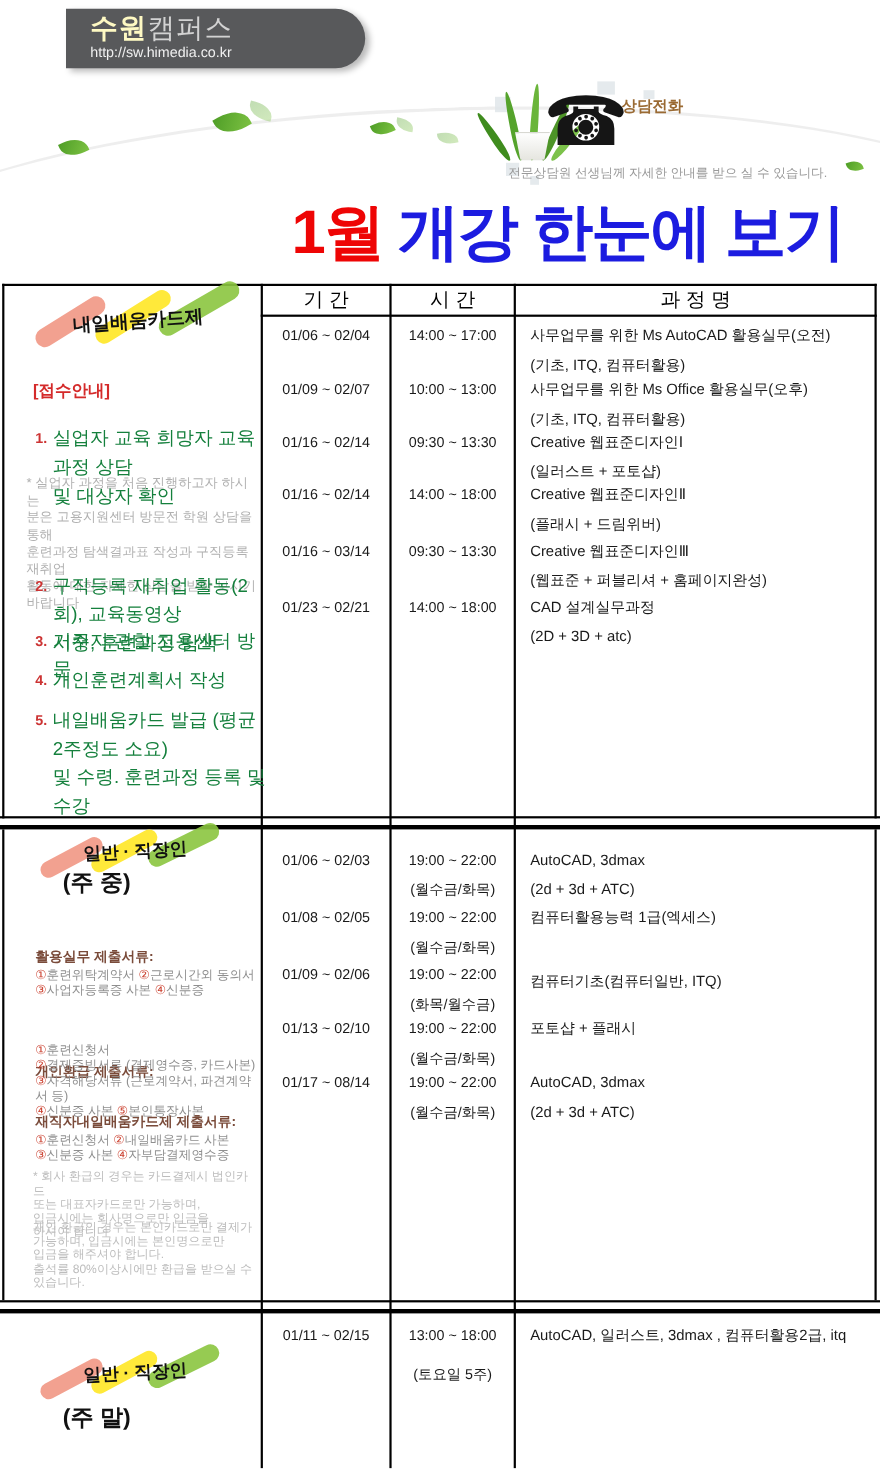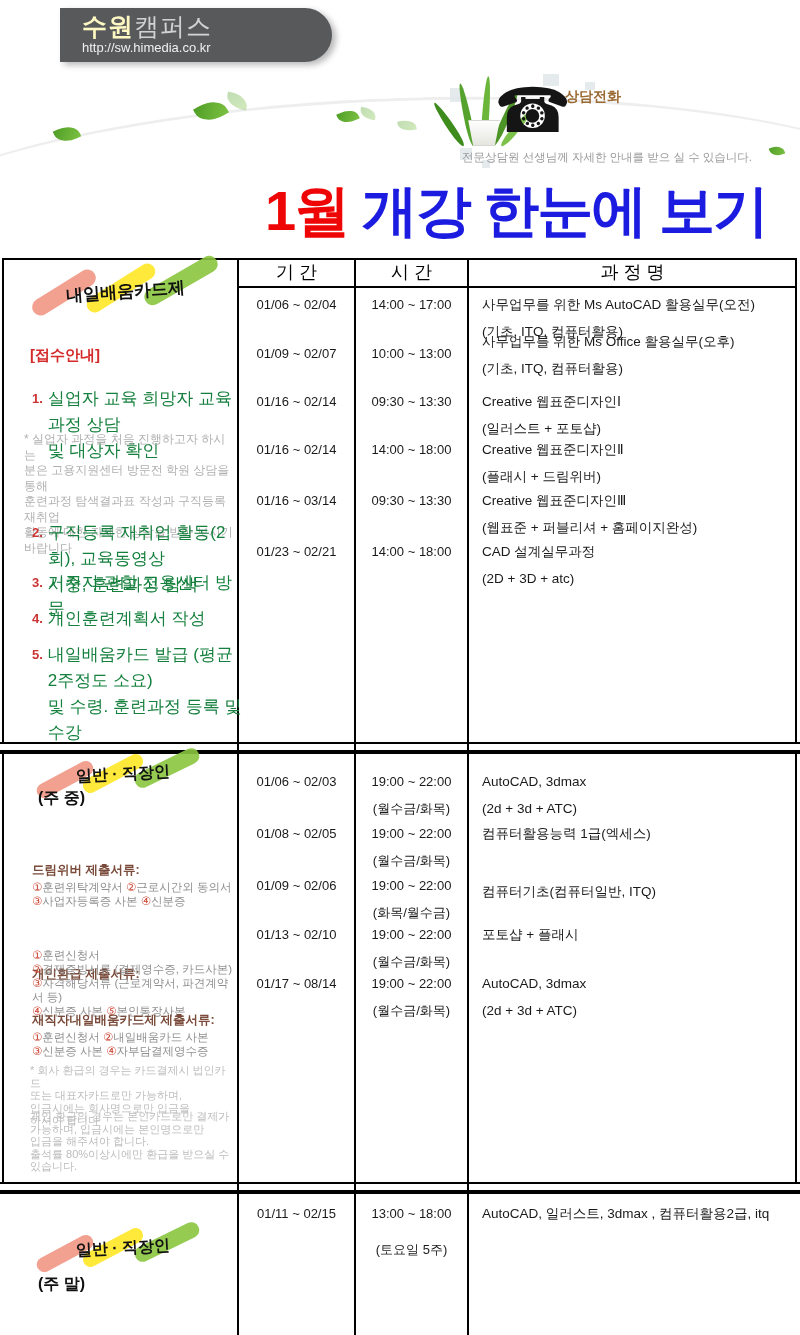--- a/index.html
+++ b/index.html
@@ -46,21 +46,21 @@
   .th{font-size:18px;color:#000;text-align:center;line-height:27px;}
 
   
   .c-period,.c-time{font-size:13px;color:#1a1a1a;text-align:center;line-height:27px;white-space:pre-line;}
   .c-course{font-size:13.5px;color:#1a1a1a;text-align:left;line-height:27px;white-space:pre-line;}
   .lh36{line-height:36px;}
 
   
   .brush{position:absolute;border-radius:9px;}
   .g-text{position:absolute;width:100%;text-align:center;font-weight:bold;color:#111;}
-  .g-sub{position:absolute;font-weight:bold;color:#111;font-size:16px;}
+  .g-sub{position:absolute;font-weight:bold;color:#111;font-size:21px;margin-left:19px;}
   .guide-title{font-size:15px;font-weight:bold;color:#d42a2a;}
   .item{display:flex;align-items:flex-start;}
   .item-num{font-size:13px;font-weight:bold;color:var(--red-number);margin-right:5px;line-height:26px;}
   .item-text{font-size:17px;color:#15803d;line-height:26px;white-space:pre-line;}
   .s-note{font-size:12px;color:var(--note-gray);line-height:15.5px;white-space:pre-line;}
   .docs-title{font-size:12.5px;font-weight:bold;color:var(--docs-brown);}
   .docs-body{font-size:11.5px;color:#8f8f8f;line-height:14px;white-space:pre-line;}
   .docs-body .cnum{color:#cc4433;}
   .tiny-note{font-size:11px;color:#bdbdbd;line-height:12.5px;white-space:pre-line;}
 </style>
@@ -162,21 +162,21 @@
   </div>
 
   <div>
     <div class="abs c-period" style="left:240px;top:291px;width:113px;">01/06 ~ 02/04</div>
     <div class="abs c-time" style="left:357px;top:291px;width:109px;">14:00 ~ 17:00</div>
     <div class="abs c-course" style="left:482px;top:291px;width:308px;">사무업무를 위한 Ms AutoCAD 활용실무(오전)
 (기초, ITQ, 컴퓨터활용)</div>
 
     <div class="abs c-period" style="left:240px;top:340px;width:113px;">01/09 ~ 02/07</div>
     <div class="abs c-time" style="left:357px;top:340px;width:109px;">10:00 ~ 13:00</div>
-    <div class="abs c-course" style="left:482px;top:328px;width:308px;">사무업무를 위한 Ms Office 활용실무(오후)
+    <div class="abs c-course" style="left:482px;top:340px;width:308px;">사무업무를 위한 Ms Office 활용실무(오후)
 (기초, ITQ, 컴퓨터활용)</div>
 
     <div class="abs c-period" style="left:240px;top:388px;width:113px;">01/16 ~ 02/14</div>
     <div class="abs c-time" style="left:357px;top:388px;width:109px;">09:30 ~ 13:30</div>
     <div class="abs c-course" style="left:482px;top:388px;width:308px;">Creative 웹표준디자인Ⅰ
 (일러스트 + 포토샵)</div>
 
     <div class="abs c-period" style="left:240px;top:436px;width:113px;">01/16 ~ 02/14</div>
     <div class="abs c-time" style="left:357px;top:436px;width:109px;">14:00 ~ 18:00</div>
     <div class="abs c-course" style="left:482px;top:436px;width:308px;">Creative 웹표준디자인Ⅱ
@@ -194,21 +194,21 @@
   </div>
 
   <div class="abs" style="left:28px;top:756px;width:190px;height:64px;">
     <div class="brush" style="left:6px;top:16px;width:62px;height:15px;background:var(--stroke-salmon);transform:rotate(-28deg);opacity:.85;"></div>
     <div class="brush" style="left:52px;top:10px;width:66px;height:15px;background:var(--stroke-yellow);transform:rotate(-28deg);"></div>
     <div class="brush" style="left:104px;top:4px;width:70px;height:16px;background:var(--stroke-green);transform:rotate(-26deg);opacity:.9;"></div>
     <div class="g-text" style="top:8px;font-size:16px;transform:rotate(-3deg);">일반 · 직장인</div>
     <div class="g-sub" style="left:10px;top:32px;">(주 중)</div>
   </div>
 
-  <div class="abs docs-title" style="left:32px;top:862px;">드림위버 제출서류:</div>
+  <div class="abs docs-title" style="left:32px;top:862px;">활용실무 제출서류:</div>
   <div class="abs docs-body" style="left:32px;top:880px;width:200px;"><span class="cnum">①</span>훈련위탁계약서 <span class="cnum">②</span>근로시간외 동의서<br><span class="cnum">③</span>사업자등록증 사본 <span class="cnum">④</span>신분증</div>
 
   <div class="abs docs-title" style="left:32px;top:966px;">개인환급 제출서류:</div>
   <div class="abs docs-body" style="left:32px;top:948px;width:205px;"><span class="cnum">①</span>훈련신청서<br><span class="cnum">②</span>결제증빙서류 (결제영수증, 카드사본)<br><span class="cnum">③</span>자격해당서류 (근로계약서, 파견계약서 등)<br><span class="cnum">④</span>신분증 사본 <span class="cnum">⑤</span>본인통장사본</div>
 
   <div class="abs docs-title" style="left:32px;top:1012px;">재직자내일배움카드제 제출서류:</div>
   <div class="abs docs-body" style="left:32px;top:1030px;width:205px;"><span class="cnum">①</span>훈련신청서 <span class="cnum">②</span>내일배움카드 사본<br><span class="cnum">③</span>신분증 사본 <span class="cnum">④</span>자부담결제영수증</div>
 
   <div class="abs tiny-note" style="left:30px;top:1064px;width:205px;">* 회사 환급의 경우는 카드결제시 법인카드
 또는 대표자카드로만 가능하며,

